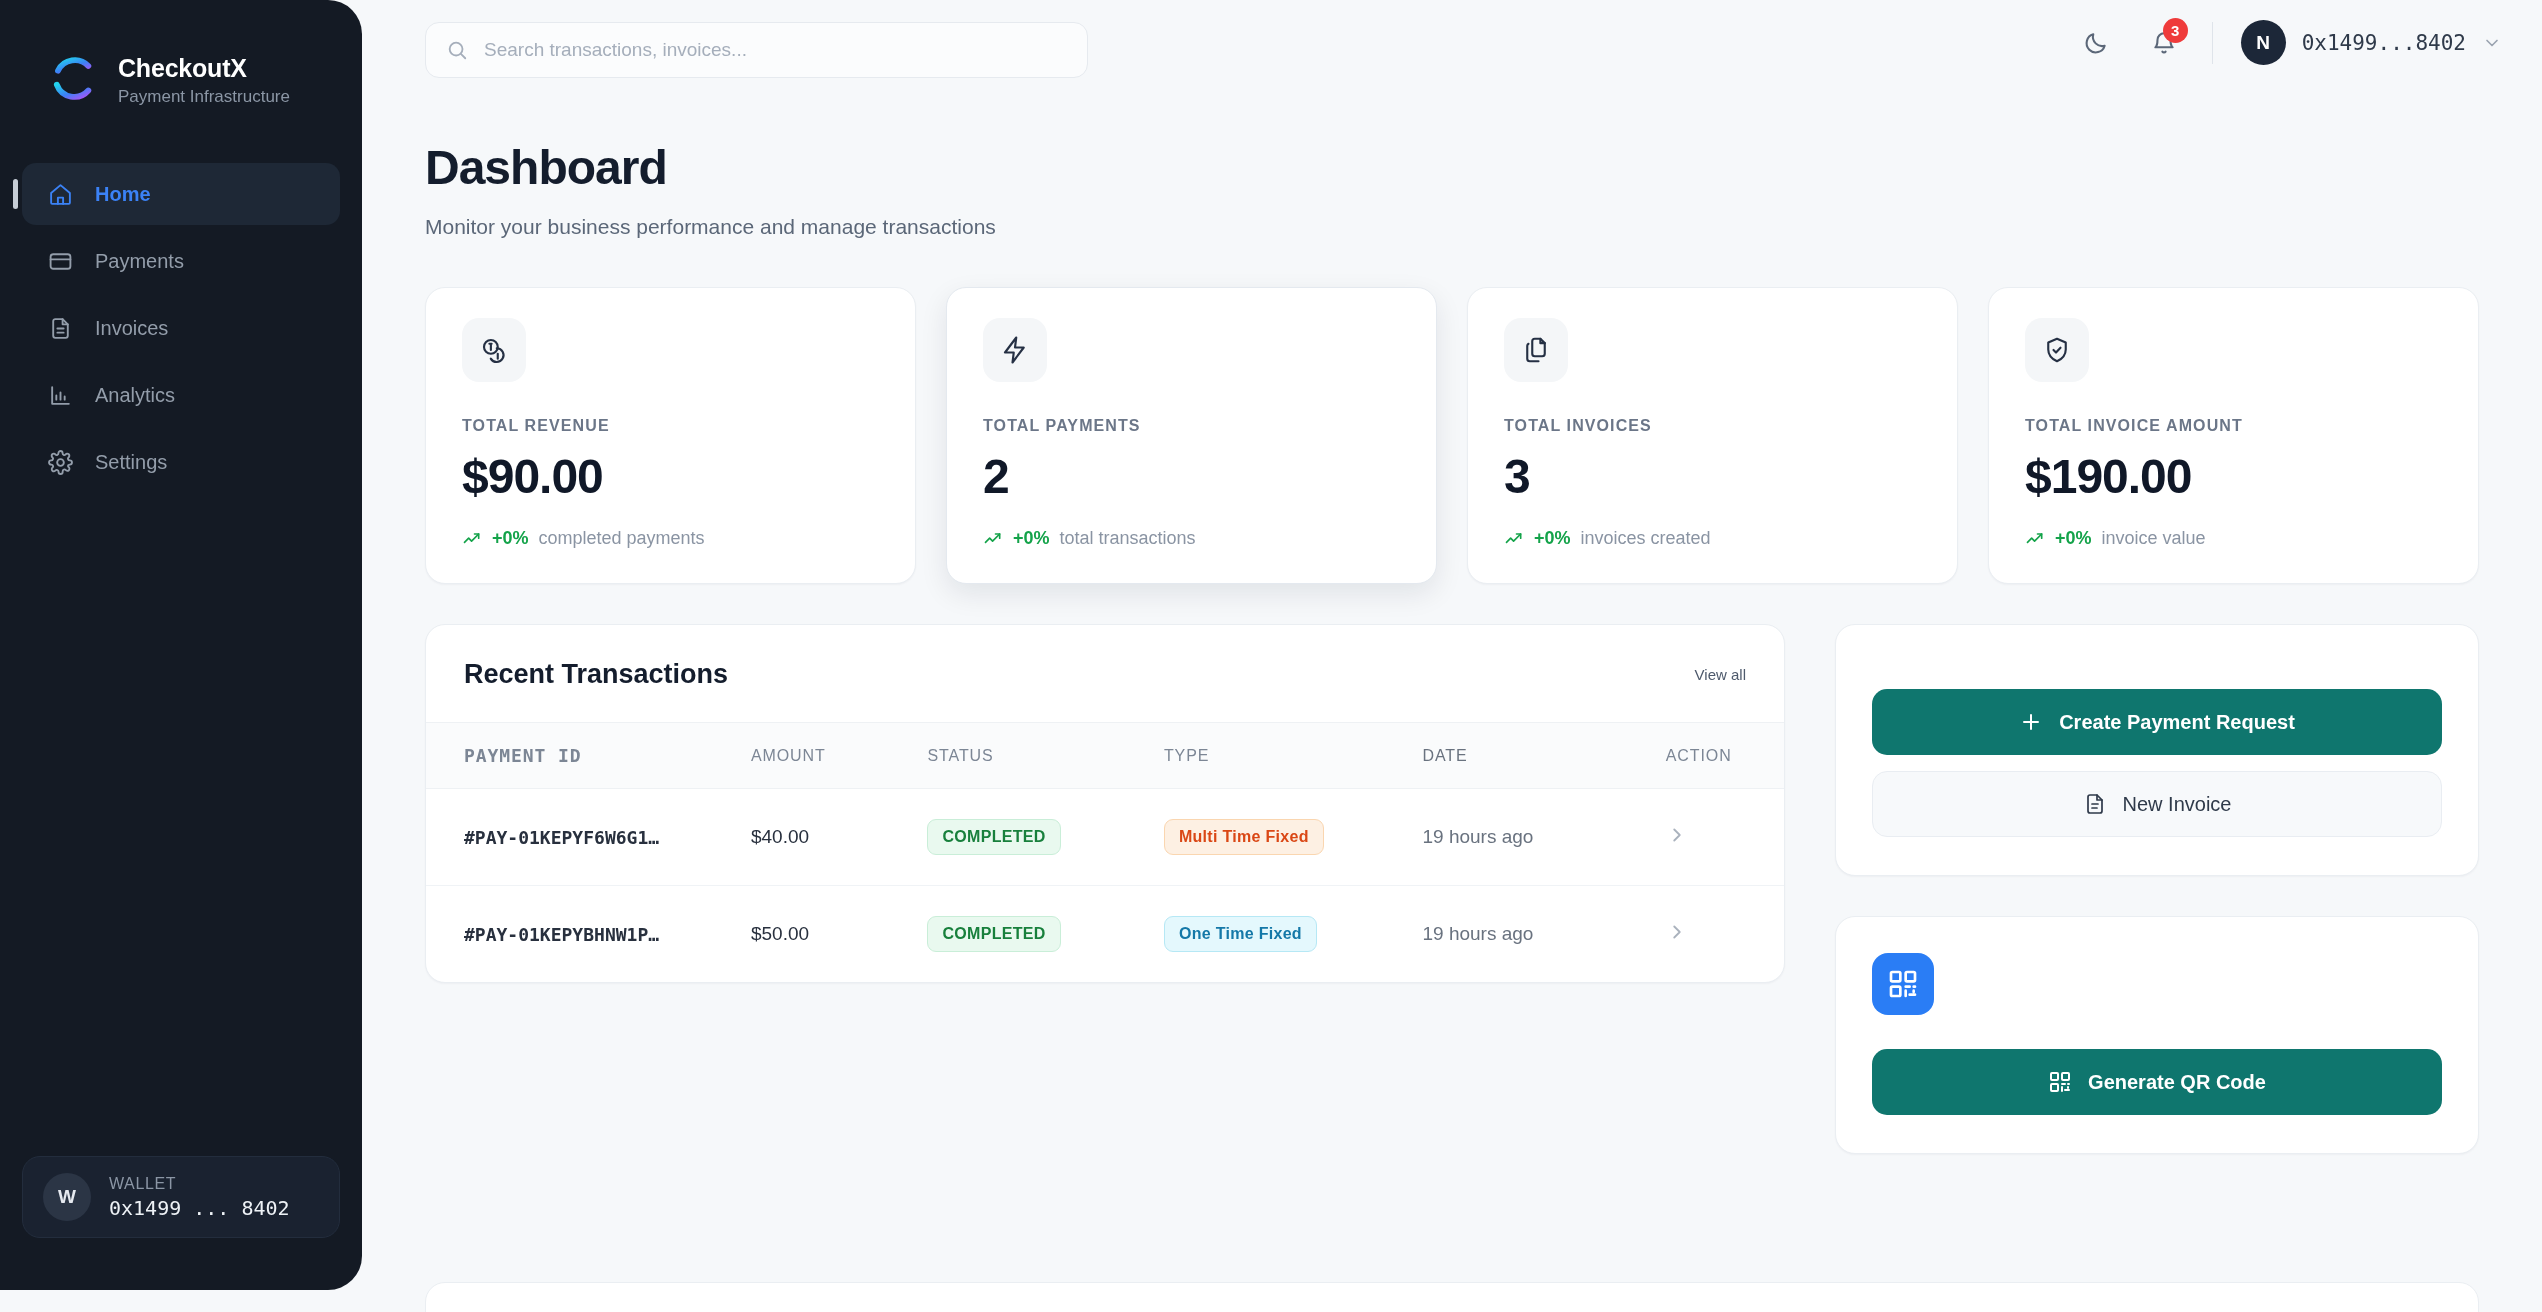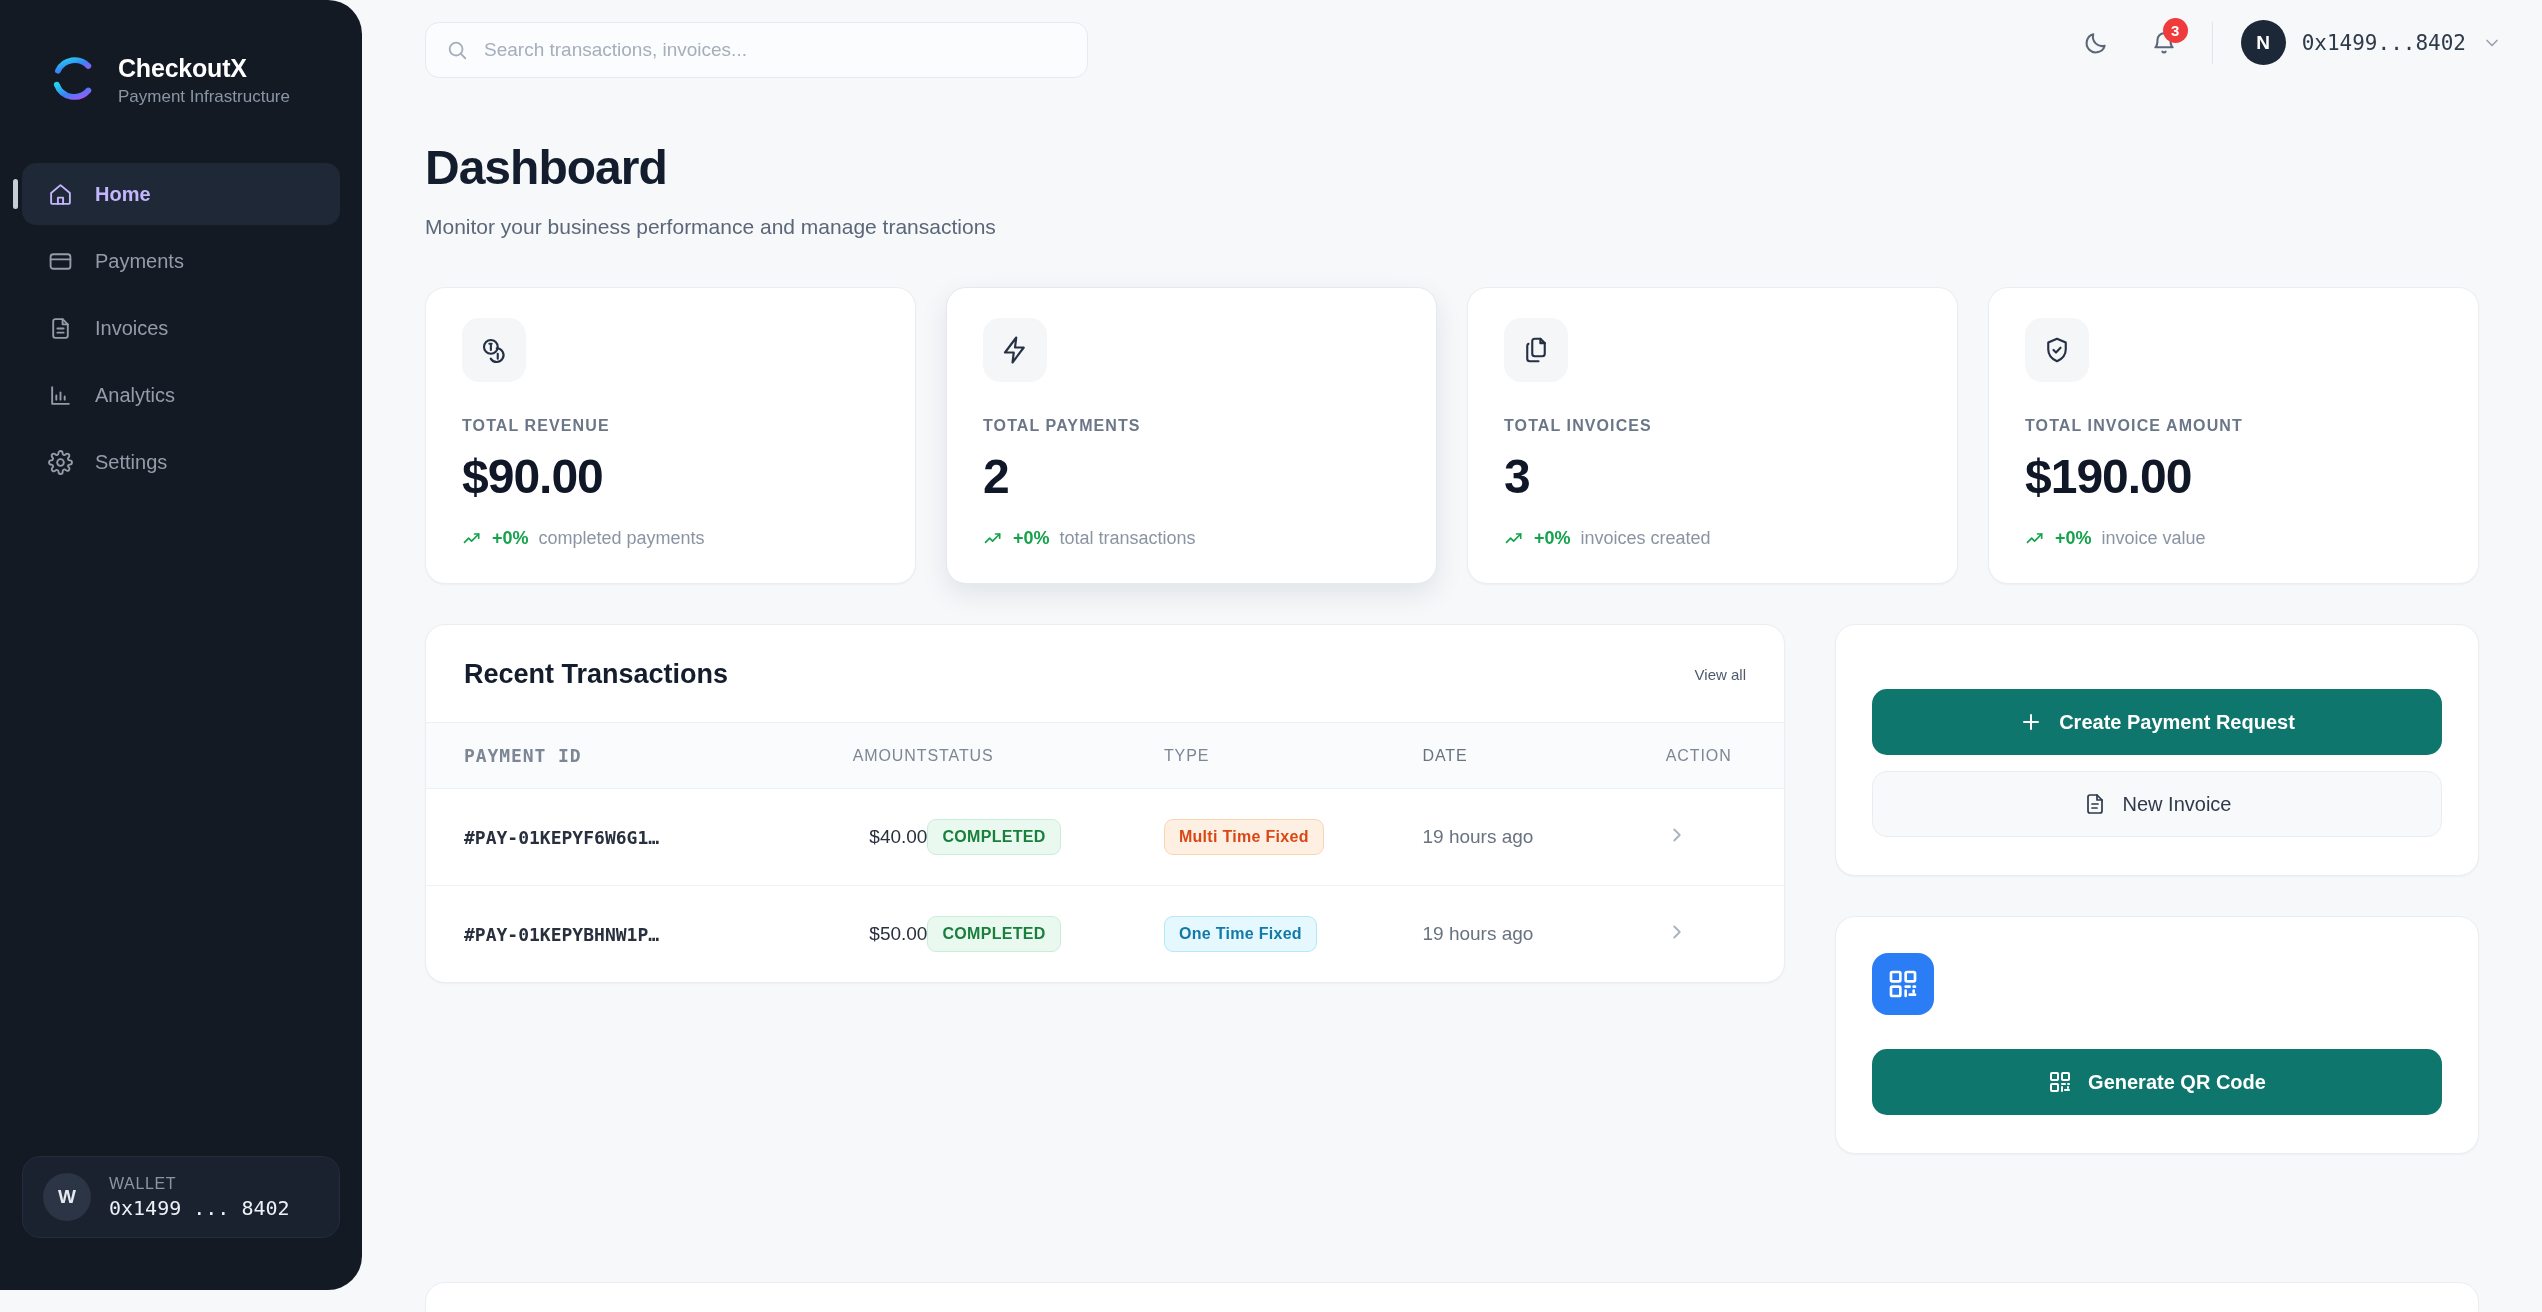--- a/index.html
+++ b/index.html
@@ -31,21 +31,21 @@
 
   .nav { margin-top: 55px; padding: 0 22px; display: flex; flex-direction: column; gap: 5px; }
   .nav-item {
     position: relative;
     display: flex; align-items: center; gap: 22px;
     height: 62px; padding-left: 26px;
     border-radius: 14px;
     color: #939daa; font-size: 20px;
     cursor: pointer;
   }
-  .nav-item.active { background: #1e2836; color: #c4b5fd; font-weight: bold; }
+  .nav-item.active { background: #1e2836; color: #3b82f6; font-weight: bold; }
   .nav-item.active::before {
     content: ""; position: absolute; left: -9px; top: 16px;
     width: 5px; height: 30px; border-radius: 3px; background: #c6cdd6;
   }
   .nav-item svg { width: 25px; height: 25px; flex: 0 0 auto; }
 
   .wallet-wrap { position: absolute; left: 22px; right: 22px; bottom: 52px; }
   .wallet-card {
     display: flex; align-items: center; gap: 18px;
     background: #1a2230; border: 1px solid #232d3d;
@@ -145,21 +145,21 @@
   thead tr { background: #fafbfc; border-top: 1px solid #eef1f4; border-bottom: 1px solid #eef1f4; }
   th {
     text-align: left; font-size: 16px; font-weight: normal;
     letter-spacing: 0.9px; color: #7c8695;
     padding: 22px 0 22px 0;
   }
   th:first-child, td:first-child { padding-left: 38px; }
   td { padding: 30px 0; border-bottom: 1px solid #f0f3f6; font-size: 19px; color: #28303e; }
   tbody tr:last-child td { border-bottom: none; }
   .c-id { width: 330px; font-weight: bold; font-family: "DejaVu Sans Mono", monospace; font-size: 18px; }
-  .c-amt { width: 180px; text-align: right; }
+  .c-amt { width: 180px; }
   .c-status { width: 240px; }
   .c-type { width: 265px; }
   .c-date { width: 250px; color: #69727f; }
   .c-act { width: 120px; }
   .pill {
     display: inline-block; padding: 8px 14px; border-radius: 9px;
     font-size: 16px; font-weight: bold; letter-spacing: 0.3px;
   }
   .pill-completed { background: #e9f9ef; border: 1px solid #c9eed8; color: #18803c; }
   .pill-multi { background: #fdf0e3; border: 1px solid #fad6b0; color: #da4715; }

